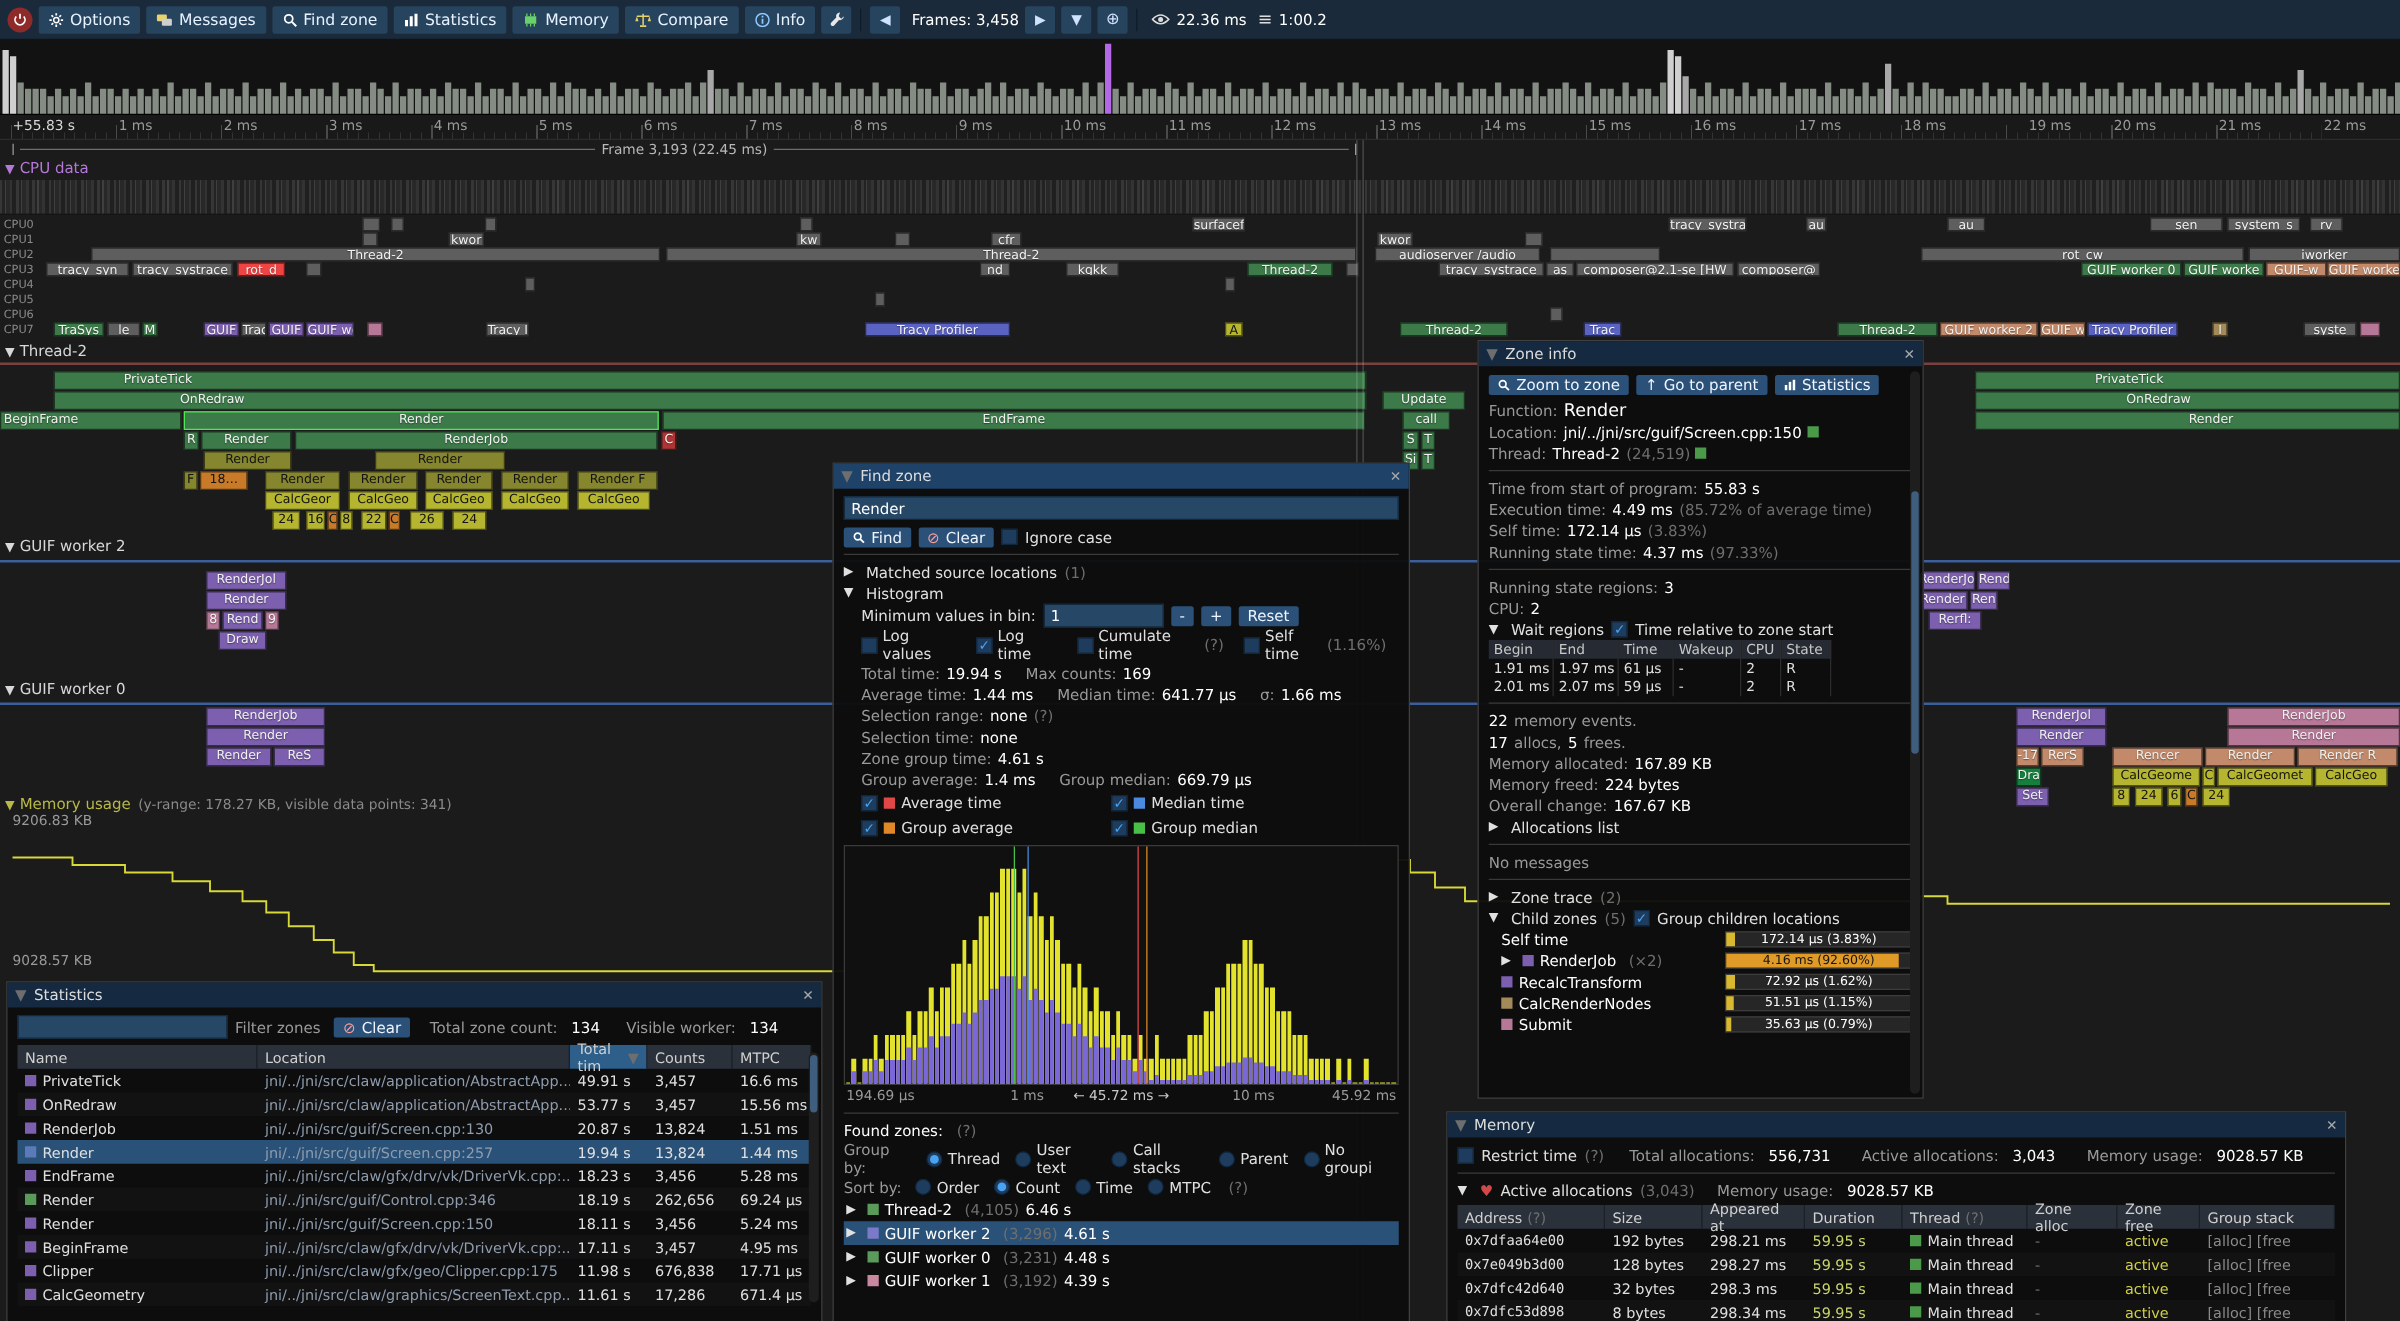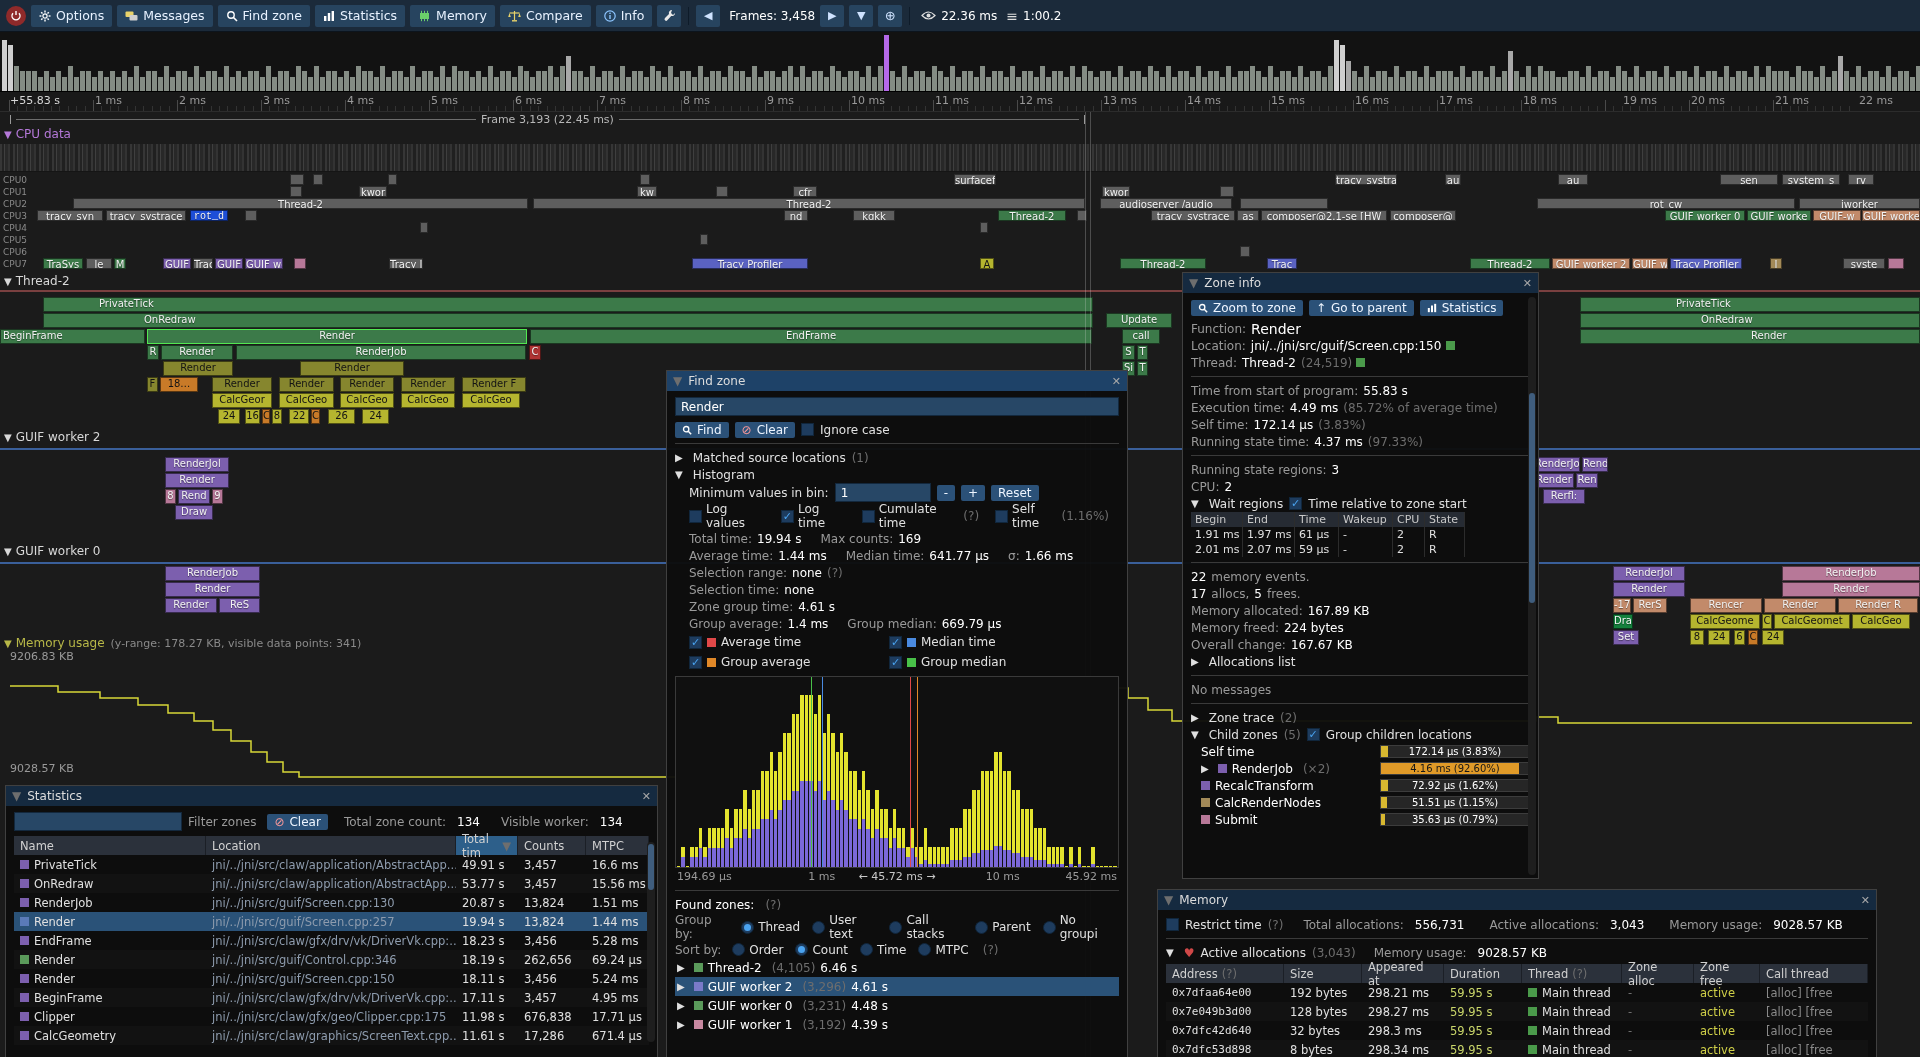--- a/index.html
+++ b/index.html
@@ -632,21 +632,21 @@
           <div class="seg" style="left: 533px; width: 552px; height: 11px; background: rgb(94, 94, 94);">Thread-2</div>
           <div class="seg" style="left: 1100px; width: 132px; height: 11px; background: rgb(94, 94, 94);">audioserver /audio</div>
           <div class="seg" style="left: 1240px; width: 88px; height: 11px; background: rgb(94, 94, 94);"></div>
           <div class="seg" style="left: 1537px; width: 258px; height: 11px; background: rgb(94, 94, 94);">rot_cw</div>
           <div class="seg" style="left: 1799px; width: 121px; height: 11px; background: rgb(94, 94, 94);">iworker</div>
         </div>
         <div class="cpurow" style="top: 210px;">
           <span class="cpulab">CPU3</span>
           <div class="seg" style="left: 37px; width: 66px; height: 11px; background: rgb(94, 94, 94);">tracy_syn</div>
           <div class="seg" style="left: 106px; width: 80px; height: 11px; background: rgb(94, 94, 94);">tracy_systrace</div>
-          <div class="seg" style="left: 190px; width: 38px; height: 11px; background: #1d4ed8; font-family: Liberation Mono, monospace;">rot_d</div>
+          <div class="seg" style="left: 190px; width: 38px; height: 11px; background: #ef4444;">rot_d</div>
           <div class="seg" style="left: 245px; width: 12px; height: 11px; background: rgb(94, 94, 94);"></div>
           <div class="seg" style="left: 784px; width: 24px; height: 11px; background: rgb(94, 94, 94);">nd</div>
           <div class="seg" style="left: 853px; width: 42px; height: 11px; background: rgb(94, 94, 94);">kgkk</div>
           <div class="seg" style="left: 998px; width: 68px; height: 11px; background: rgb(60, 122, 73);">Thread-2</div>
           <div class="seg" style="left: 1077px; width: 10px; height: 11px; background: rgb(94, 94, 94);"></div>
           <div class="seg" style="left: 1151px; width: 84px; height: 11px; background: rgb(94, 94, 94);">tracy_systrace</div>
           <div class="seg" style="left: 1237px; width: 22px; height: 11px; background: rgb(94, 94, 94);">as</div>
           <div class="seg" style="left: 1261px; width: 126px; height: 11px; background: rgb(94, 94, 94);">composer@2.1-se [HW</div>
           <div class="seg" style="left: 1390px; width: 66px; height: 11px; background: rgb(94, 94, 94);">composer@</div>
           <div class="seg" style="left: 1665px; width: 80px; height: 11px; background: rgb(60, 122, 73);">GUIF worker 0</div>
@@ -1677,21 +1677,21 @@
           <span class="t-val">9028.57 KB</span>
       </div>
       <div class="memgrid" id="mem-head" style="margin-top:3px">
           <div class="memhead">Address<span class="t-dim">(?)</span></div>
           <div class="memhead">Size</div>
           <div class="memhead">Appeared at</div>
           <div class="memhead">Duration</div>
           <div class="memhead">Thread<span class="t-dim">(?)</span></div>
           <div class="memhead">Zone alloc</div>
           <div class="memhead">Zone free</div>
-          <div class="memhead">Call thread</div>
+          <div class="memhead">Group stack</div>
         </div>
       <div id="mem-rows">
           <div class="memrow">
             <div class="memc mono">0x7dfaa64e00</div>
             <div class="memc">192 bytes</div>
             <div class="memc">298.21 ms</div>
             <div class="memc" style="color: rgb(202, 214, 106);">59.95 s</div>
             <div class="memc"><span class="sqi" style="background: rgb(74, 154, 74); margin-right: 5px;"></span>Main thread</div>
             <div class="memc" style="color: rgb(110, 110, 110);">-</div>
             <div class="memc" style="color: rgb(208, 208, 72);">active</div>

